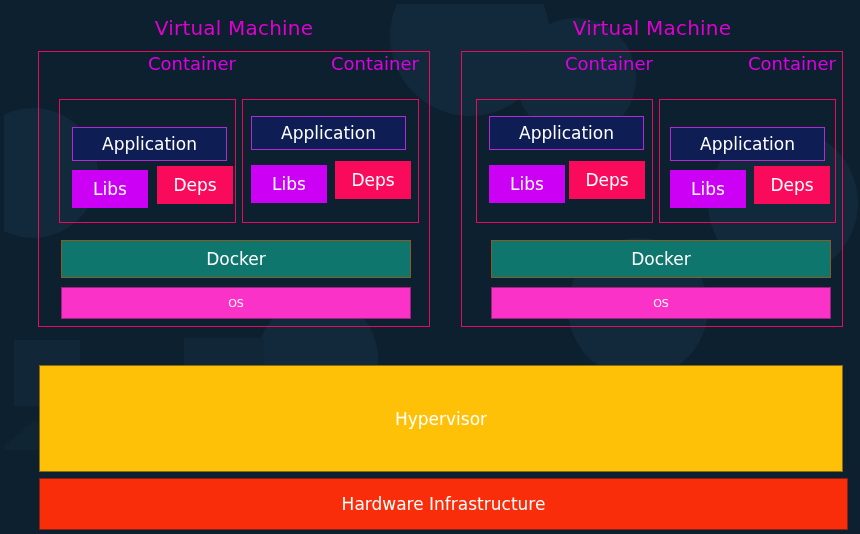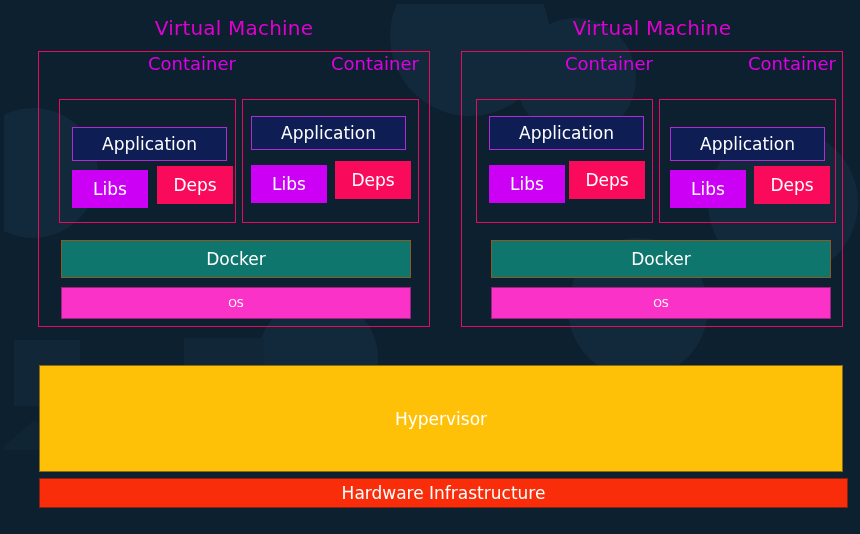--- a/index.html
+++ b/index.html
@@ -243,15 +243,15 @@
         <div class="libs-box" style="left:8px;top:68px;width:76px;height:38px;">Libs</div>
         <div class="deps-box" style="left:92px;top:64px;width:76px;height:38px;">Deps</div>
       </div>
     </div>
 
     <div class="docker-bar" style="left:30px;top:230px;width:340px;height:38px;">Docker</div>
     <div class="os-bar" style="left:30px;top:277px;width:340px;height:32px;">OS</div>
   </div>
 
   <div class="hypervisor-bar" style="left:31px;top:357px;width:804px;height:107px;">Hypervisor</div>
-  <div class="hardware-bar" style="left:31px;top:470px;width:809px;height:30px;">Hardware Infrastructure</div>
+  <div class="hardware-bar" style="left:31px;top:470px;width:809px;height:52px;">Hardware Infrastructure</div>
 
 </div>
 
 </body></html>

